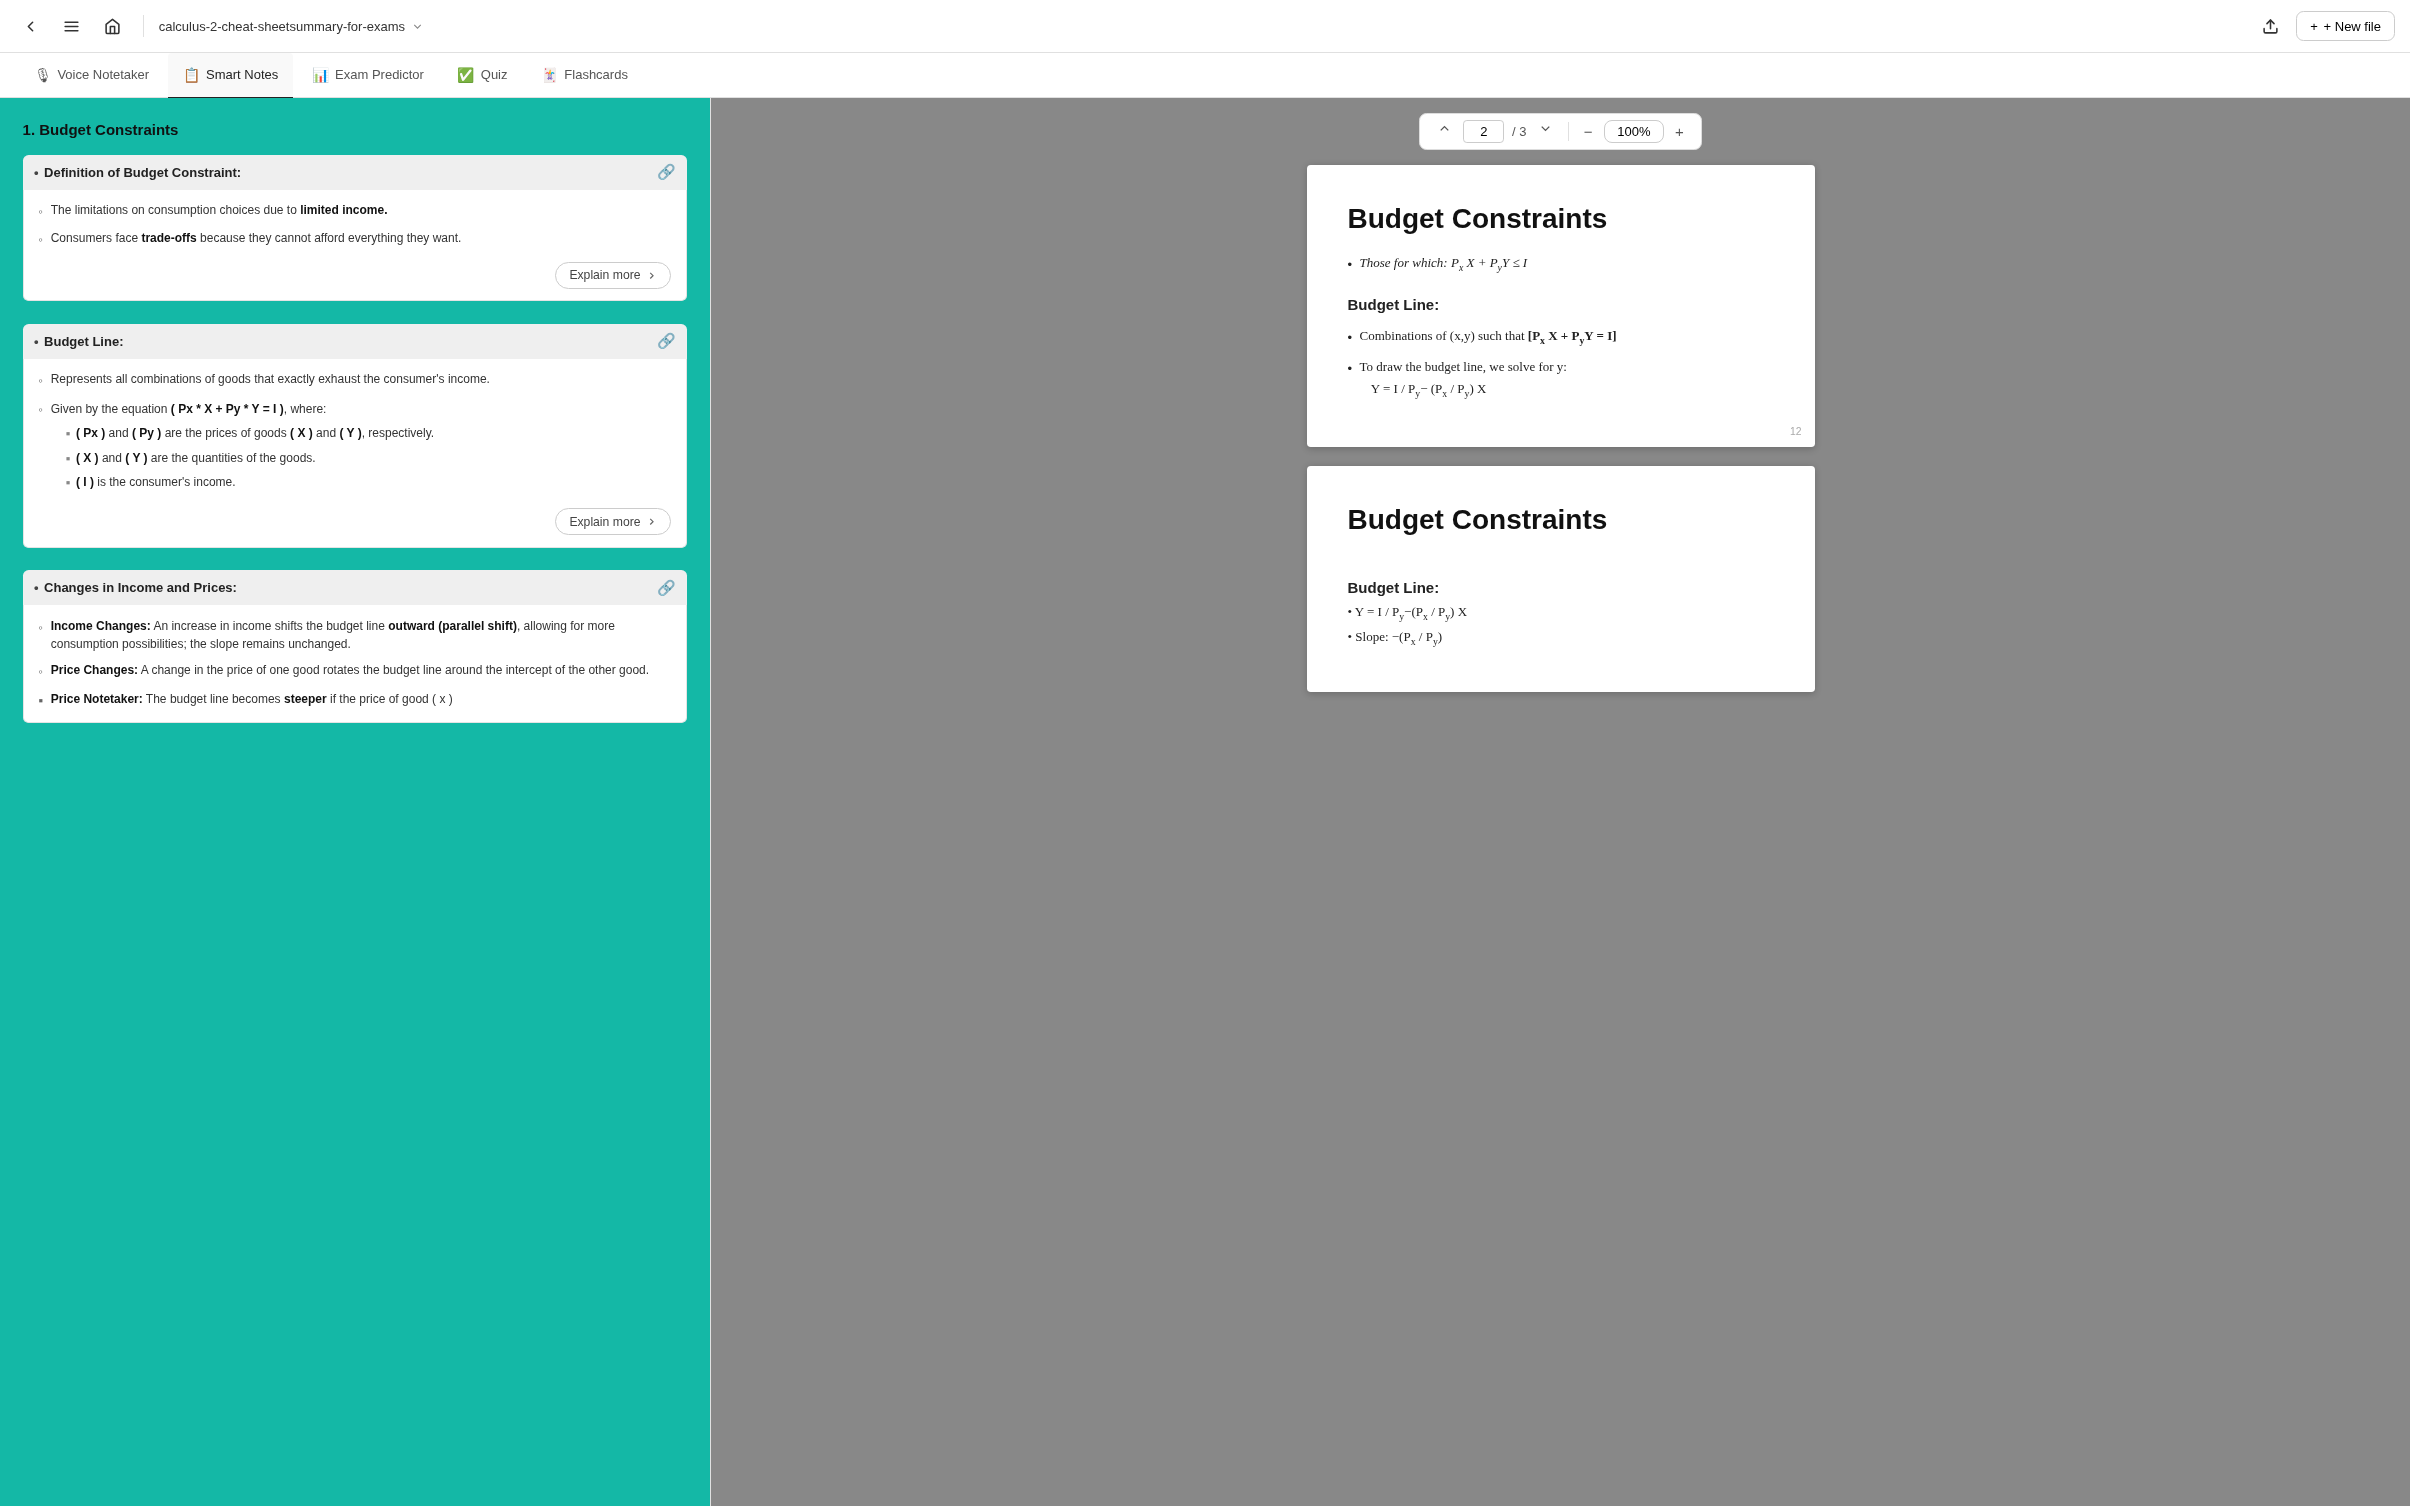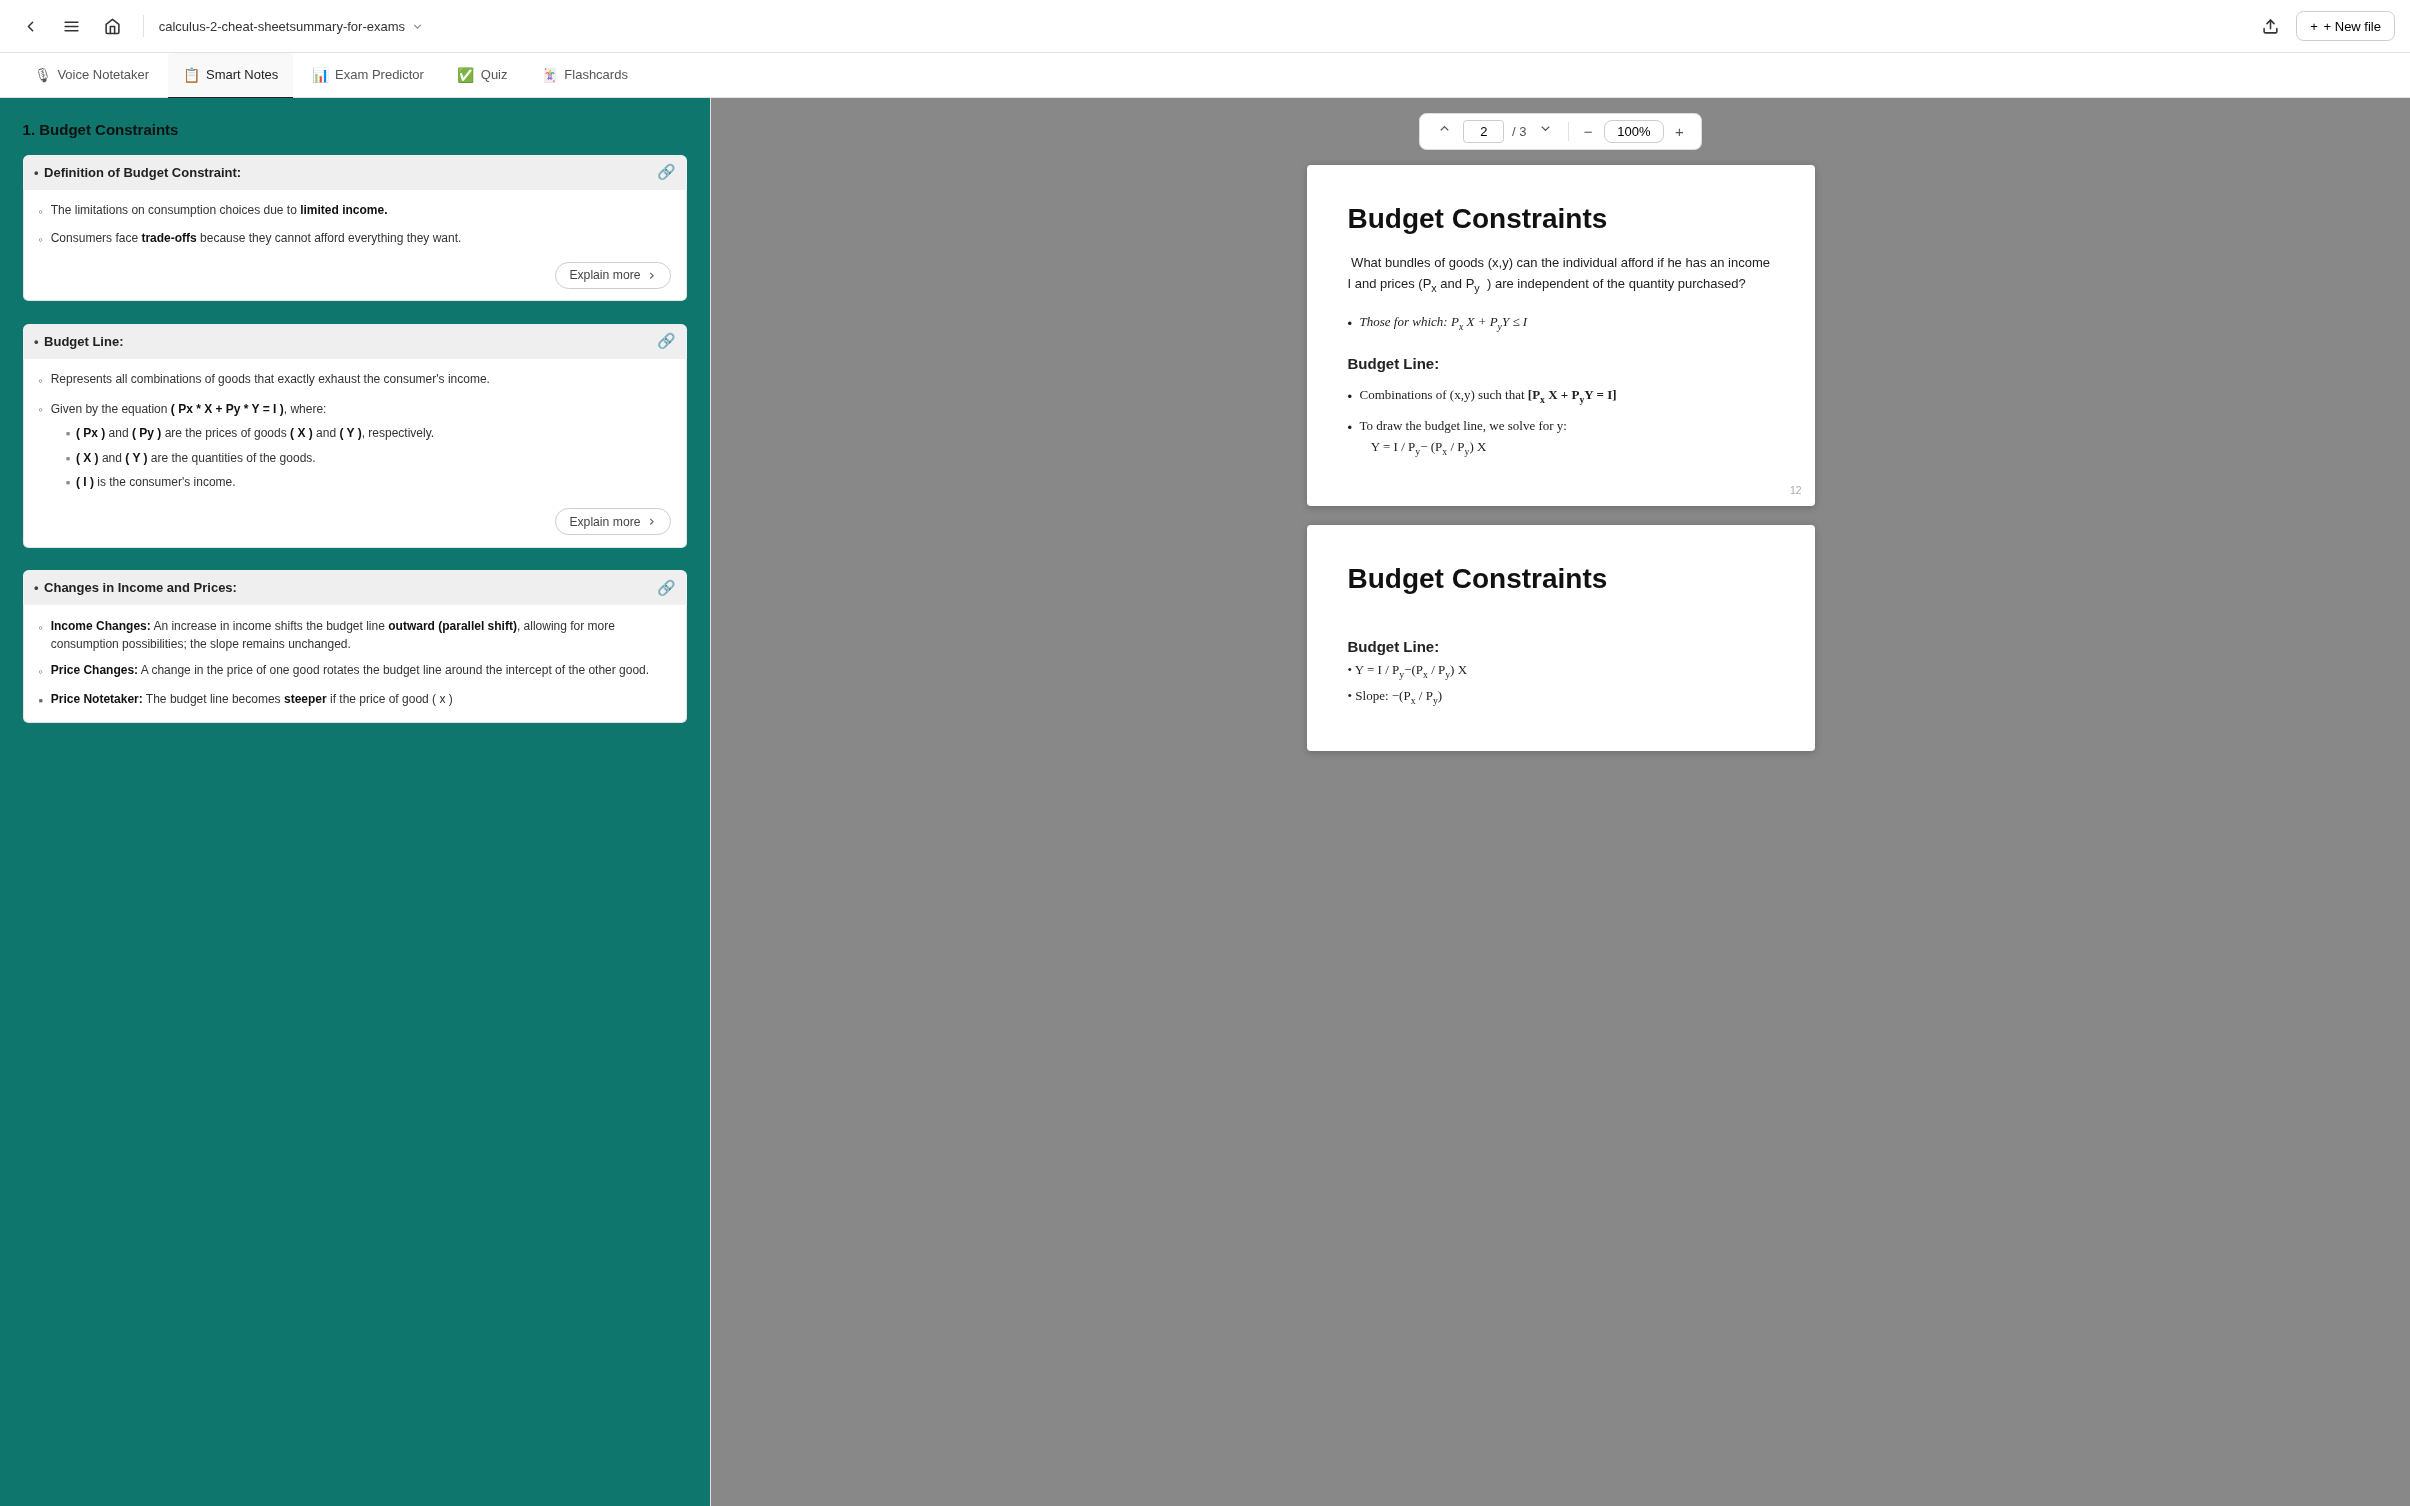--- a/index.html
+++ b/index.html
@@ -36,21 +36,21 @@
     }
     .tab.active { color: #222; border-bottom: 1.9px solid #222; font-weight: 500; background: #f9f9f9; border-radius: 3.8px 3.8px 0 0; }
     .tab-icon { font-size: 14px; }
 
     
     .main-layout { display: flex; height: calc(100vh - 98px); overflow: hidden; }
 
     
     .notes-panel {
       width: 711px; min-width: 301px;
-      background: #0f766e; overflow-y: auto;
+      background: #14b8a6; overflow-y: auto;
       padding: 22.6px 22.6px 38px 22.6px;
       border-right: 0.9px solid #e0e0e0;
     }
 
     .section-title { font-size: 15px; font-weight: 700; margin-bottom: 17px; color: #111; }
 
     .note-section { margin-bottom: 22.6px; }
     .note-header {
       display: flex; align-items: center; justify-content: space-between;
       background: #efefef; border-radius: 5.6px 5.6px 0 0;
@@ -313,23 +313,20 @@
       </button>
       <div class="pdf-divider"></div>
       <button class="pdf-toolbar-btn" style="font-size:15px;">−</button>
       <input class="pdf-zoom" type="text" value="100%" style="">
       <button class="pdf-toolbar-btn" style="font-size:15px;">+</button>
     </div>
 
     <div class="pdf-page">
       <div class="pdf-h1">Budget Constraints</div>
       <div class="pdf-body">
-        <p>
-          &nbsp;What bundles of goods (x,y) can the individual afford if he has an income I and prices (P<sub>x</sub> and P<sub>y</sub>&nbsp; ) are independent of the quantity purchased?
-        </p>
         <div class="pdf-bullet" style="margin-top:13px;">
           <span class="dot">•</span>
           <span class="italic pdf-math">Those for which:  P<sub>x</sub> X + P<sub>y</sub>Y  ≤ I</span>
         </div>
         <div class="pdf-section-title">Budget Line:</div>
         <div class="pdf-bullet">
           <span class="dot">•</span>
           <span class="pdf-math">Combinations of (x,y) such that <b>[P<sub>x</sub> X + P<sub>y</sub>Y = I]</b></span>
         </div>
         <div class="pdf-bullet" style="margin-top:7.5px;">

